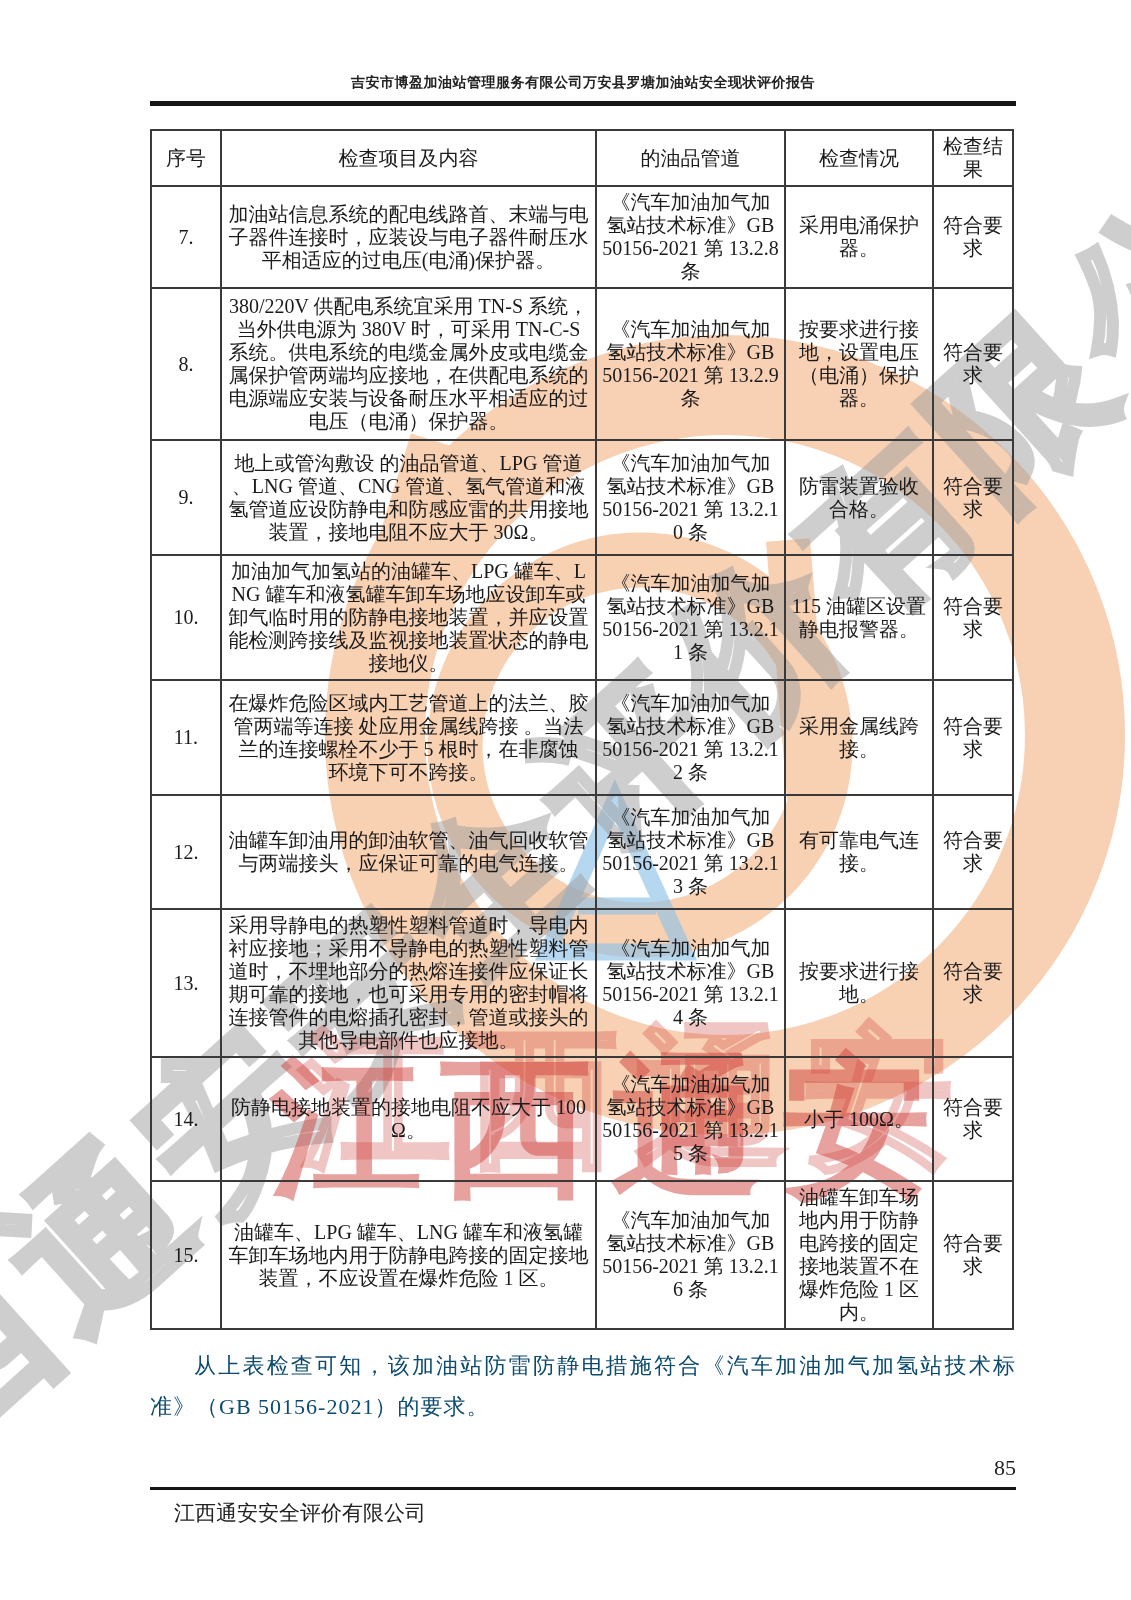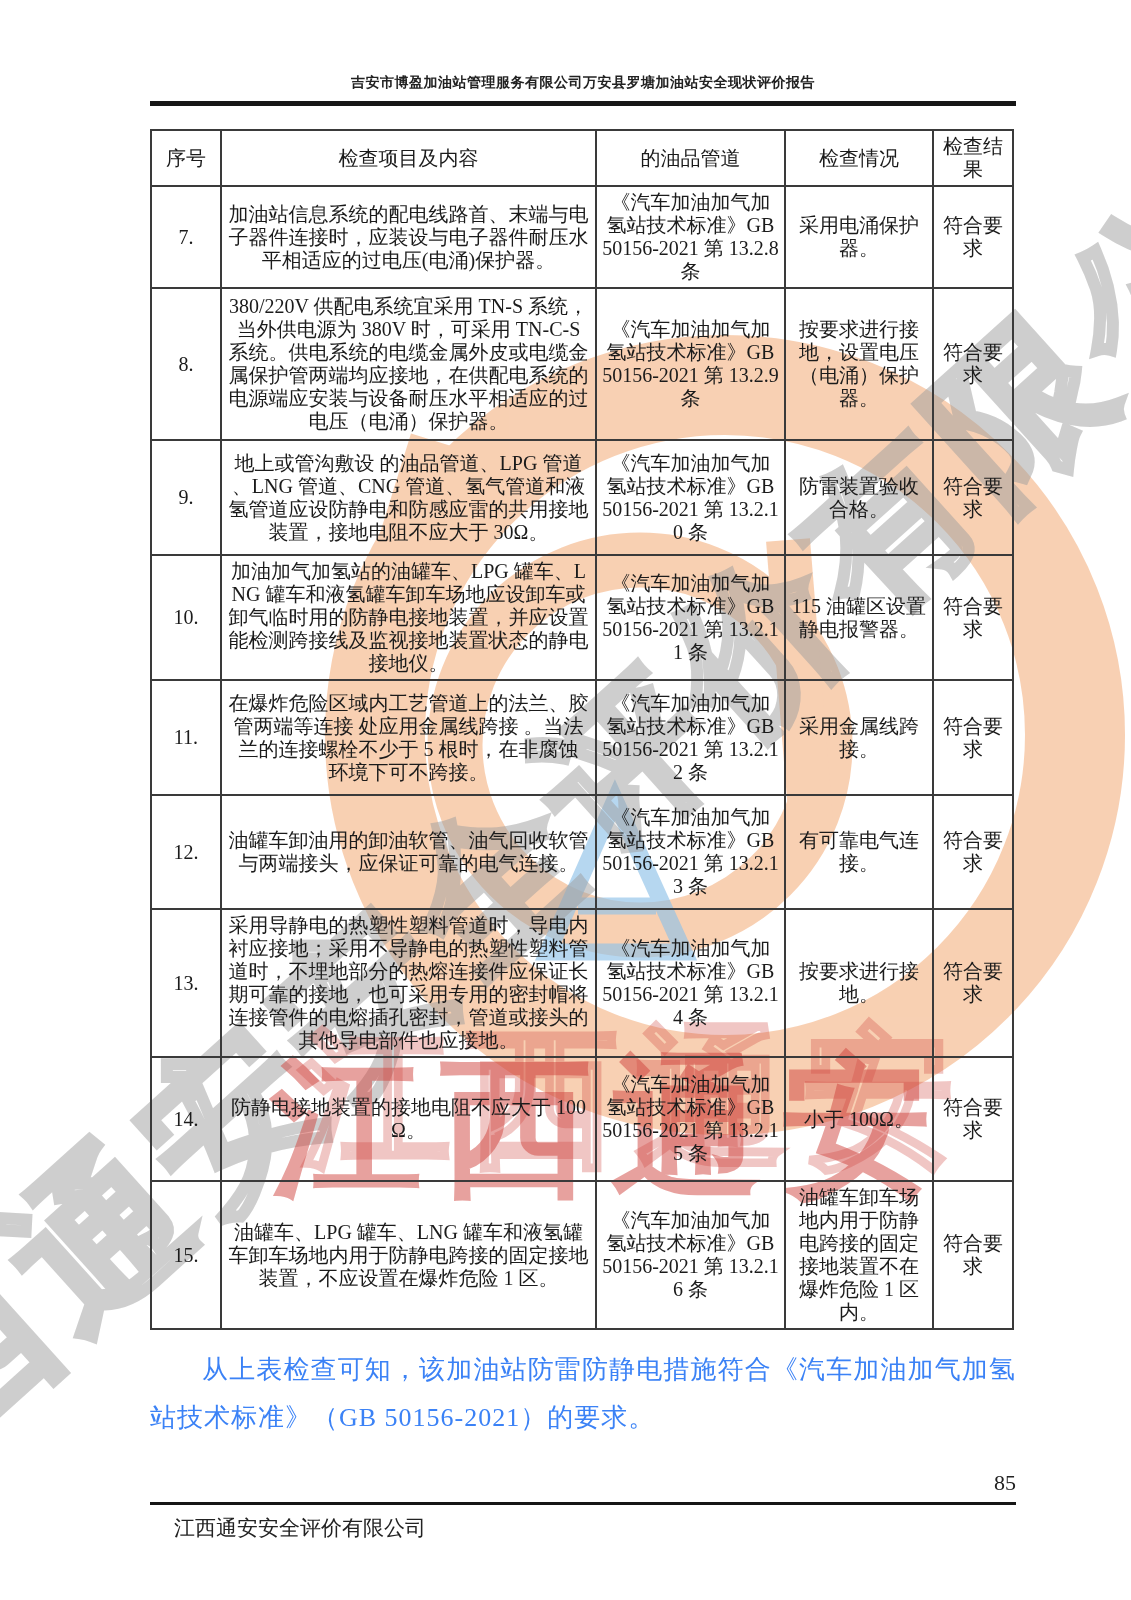--- a/index.html
+++ b/index.html
@@ -18,22 +18,22 @@
   table.check-table{
     border-collapse:collapse;table-layout:fixed;width:862px;margin-top:23px;
     font-size:20px;line-height:1.15;padding-left:16px;
   }
   table.check-table th,table.check-table td{
     border:2px solid #3a3a3a;text-align:center;vertical-align:middle;
     padding:4px 5px;font-weight:normal;word-break:break-all;
   }
   td.col-item{padding:4px 9px;margin-left:28px;}
   .conclusion{
-    margin:16px 0 0 0;font-size:26px;line-height:1.85;text-indent:2em;
-    text-align:justify;letter-spacing:1px;color:#3b82f6;
+    margin:16px 0 0 0;font-size:22px;line-height:1.85;text-indent:2em;
+    text-align:justify;letter-spacing:1px;color:#0c4a6e;
   }
   .page-number{margin-top:28px;text-align:right;font-size:22px;color:#222;}
   .footer-rule{height:3px;background:#161616;margin-top:6px;}
   .footer-row{
     display:flex;justify-content:space-between;align-items:flex-start;
     margin-top:9px;font-size:21px;color:#222;
   }
   .footer-left{padding-left:24px;}
   .footer-right{padding-right:26px;}
 </style>

